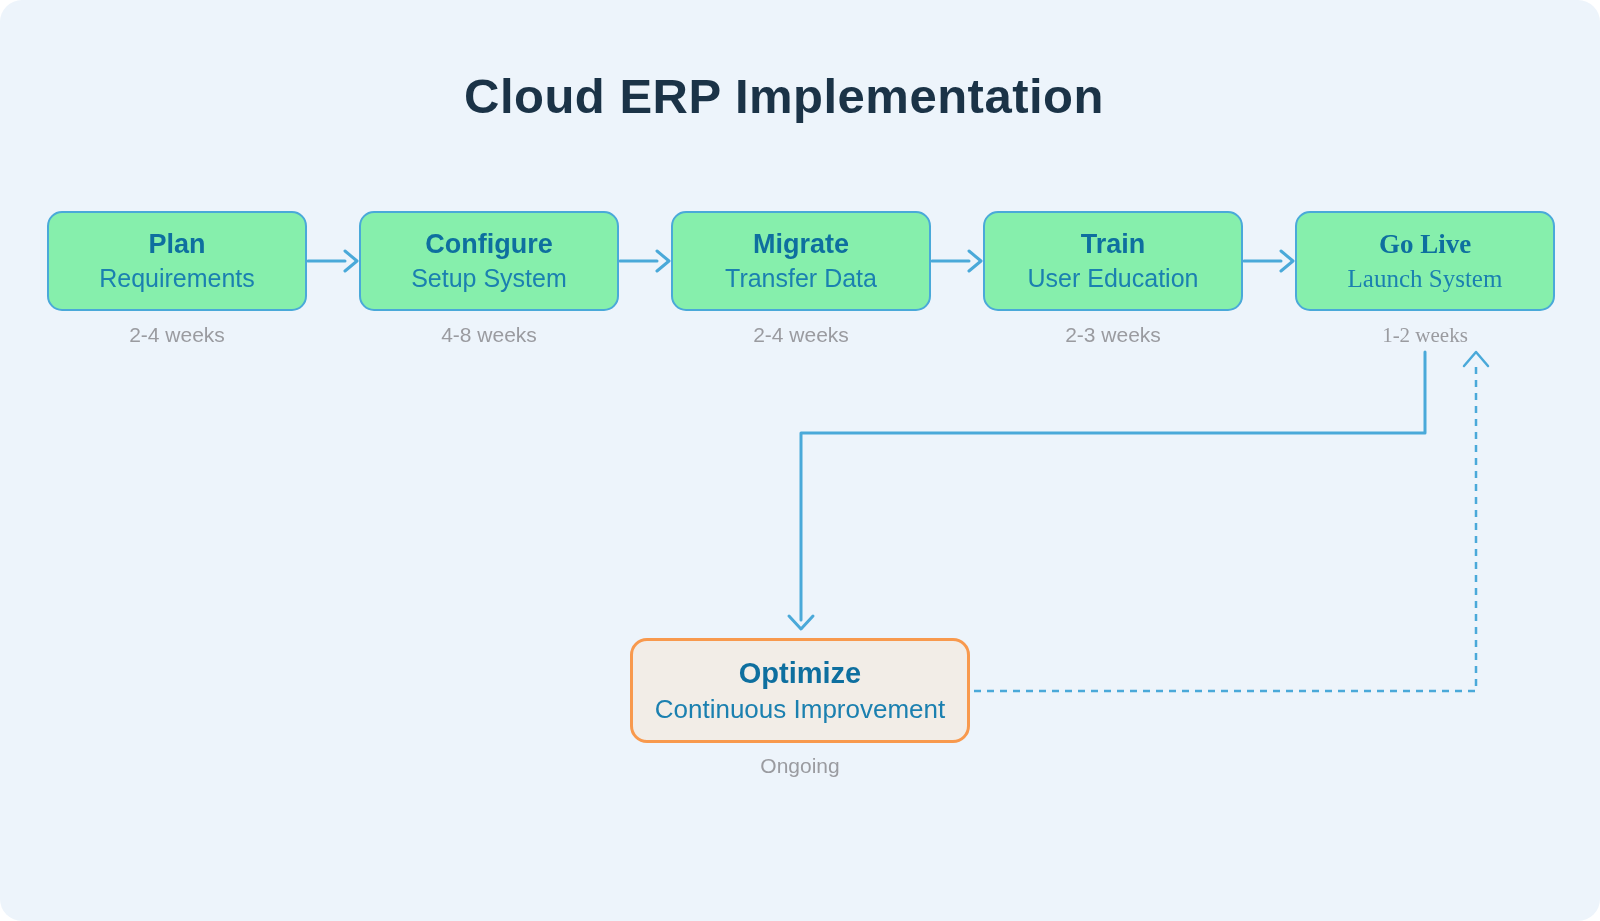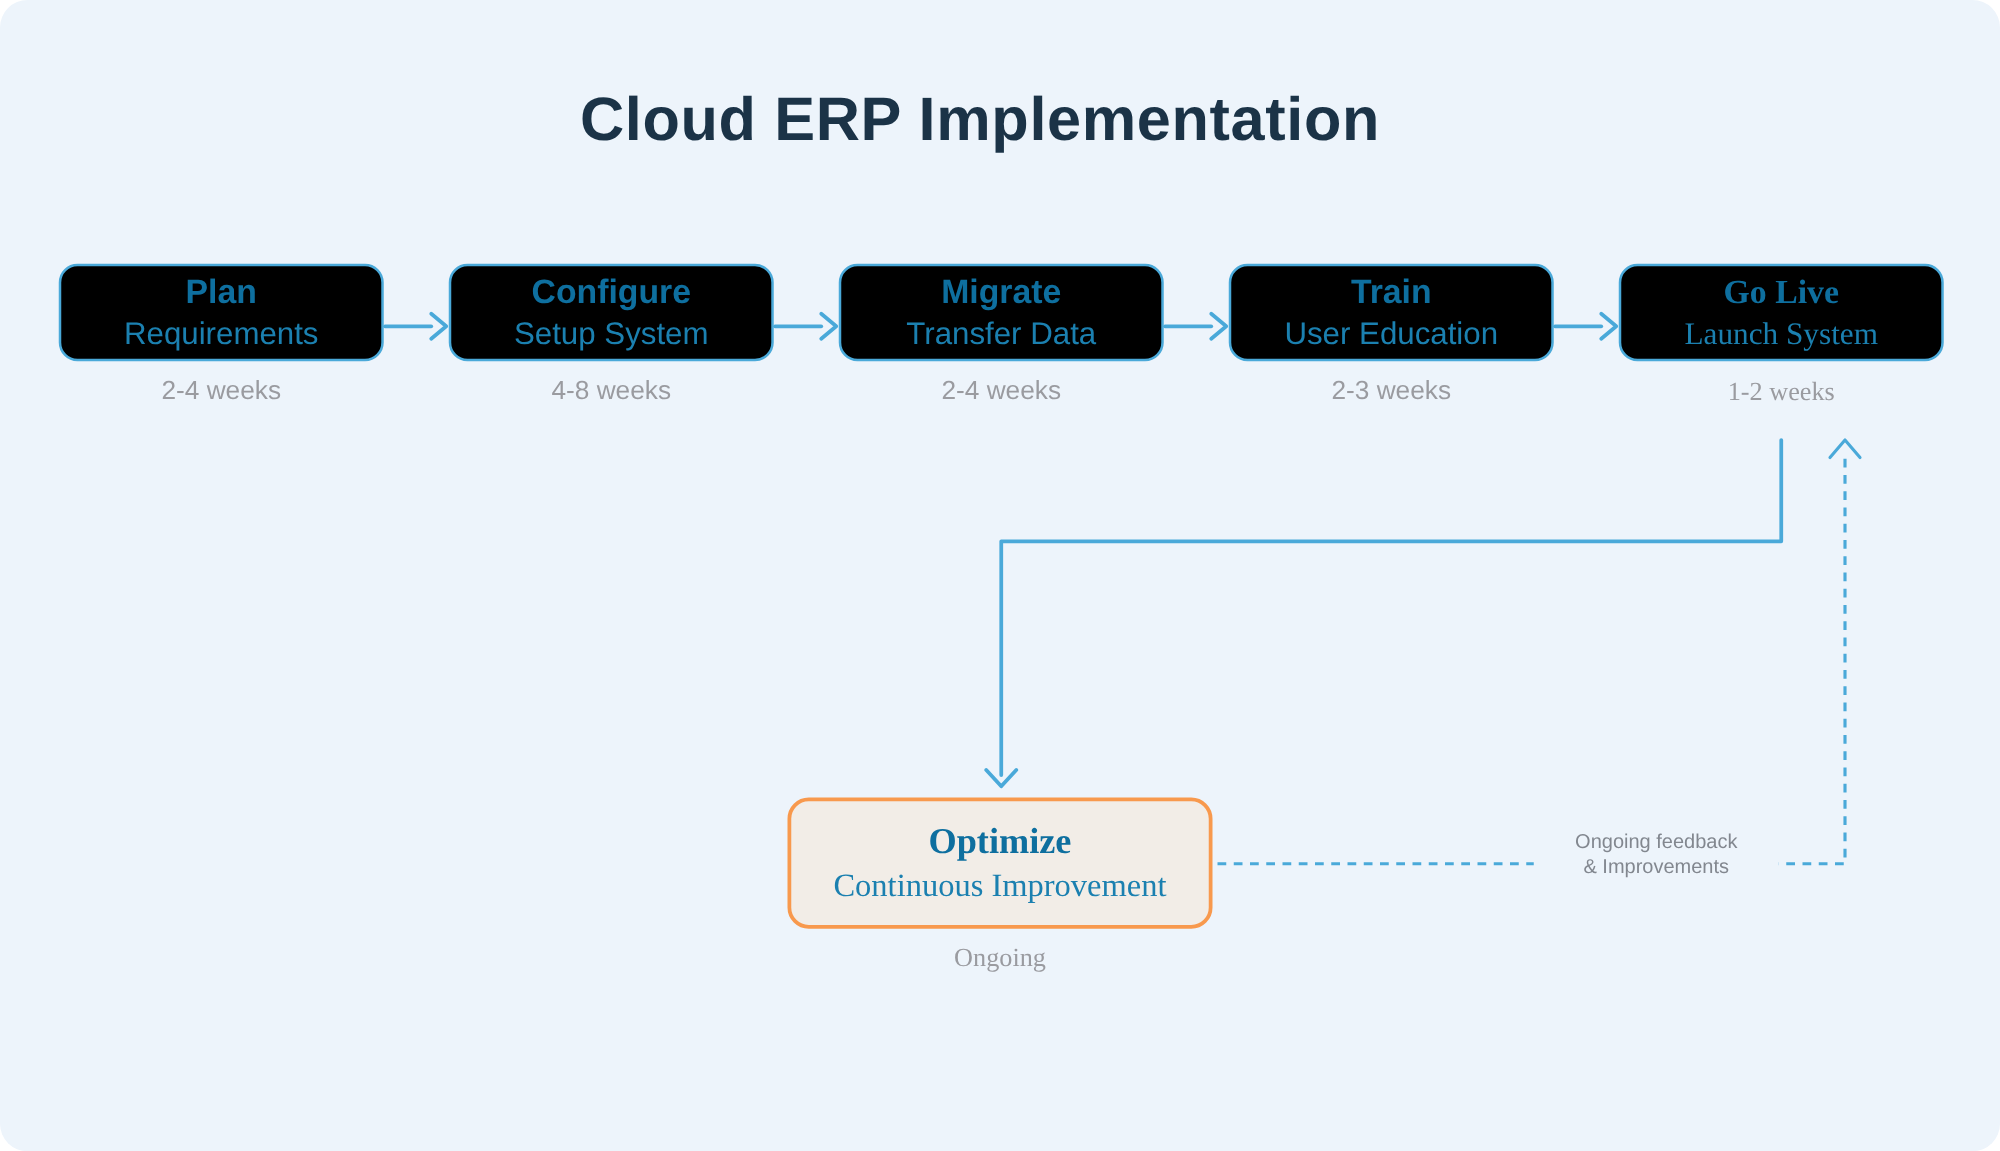--- a/index.html
+++ b/index.html
@@ -28,22 +28,22 @@
     letter-spacing: 0.5px;
   }
   
   .stage {
     position: absolute;
     top: 211px;
     width: 260px;
   }
   .stage-box {
     box-sizing: border-box;
-    height: 78px;
-    background: #000000;
+    height: 100px;
+    background: #86efac;
     border: 2.5px solid #4aa9d9;
     border-radius: 15px;
     display: flex;
     flex-direction: column;
     align-items: center;
     justify-content: center;
     gap: 5px;
   }
   .stage-name {
     font-size: 27px;
@@ -67,21 +67,20 @@
   .s2 { left: 671px; }
   .s3 { left: 983px; }
   .s4 { left: 1295px; font-family: Liberation Serif, serif; }
   
   .optimize {
     position: absolute;
     left: 630px;
     top: 638px;
     width: 340px;
     z-index: 2;
-    font-family: Liberation Serif, serif;
   }
   .optimize-box {
     box-sizing: border-box;
     height: 105px;
     background: #f2ede7;
     border: 3px solid #f8994d;
     border-radius: 17px;
     display: flex;
     flex-direction: column;
     align-items: center;
@@ -205,18 +204,14 @@
   </div>
 
   <div class="optimize">
     <div class="optimize-box">
       <div class="optimize-name">Optimize</div>
       <div class="optimize-sub">Continuous Improvement</div>
     </div>
     <div class="optimize-duration">Ongoing</div>
   </div>
 
-  <div class="feedback-label">
-    <div>Ongoing feedback</div>
-    <div>&amp; Improvements</div>
-  </div>
 
 </div>
 
 </body></html>

